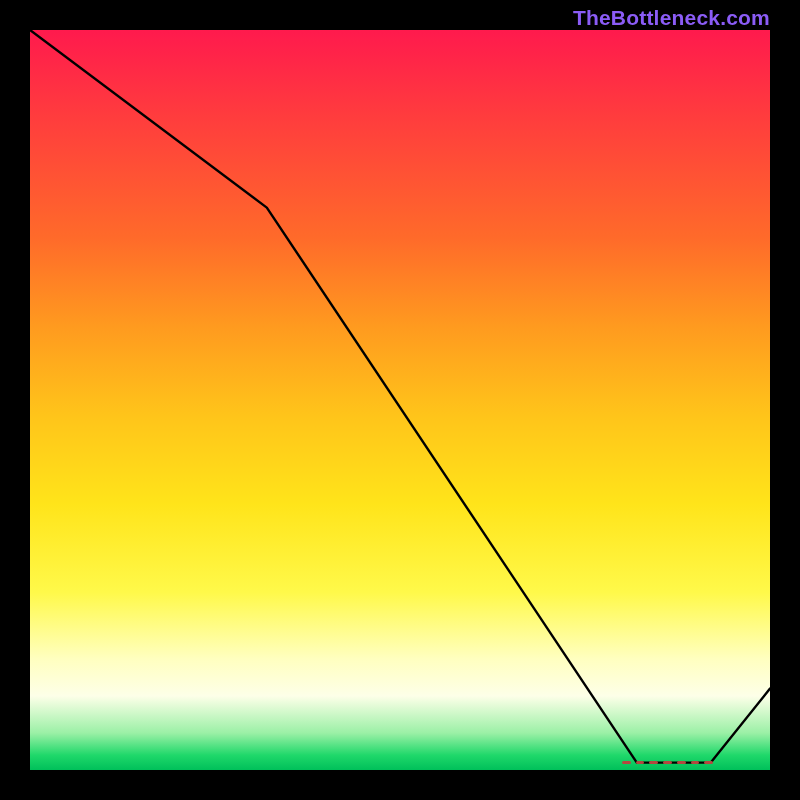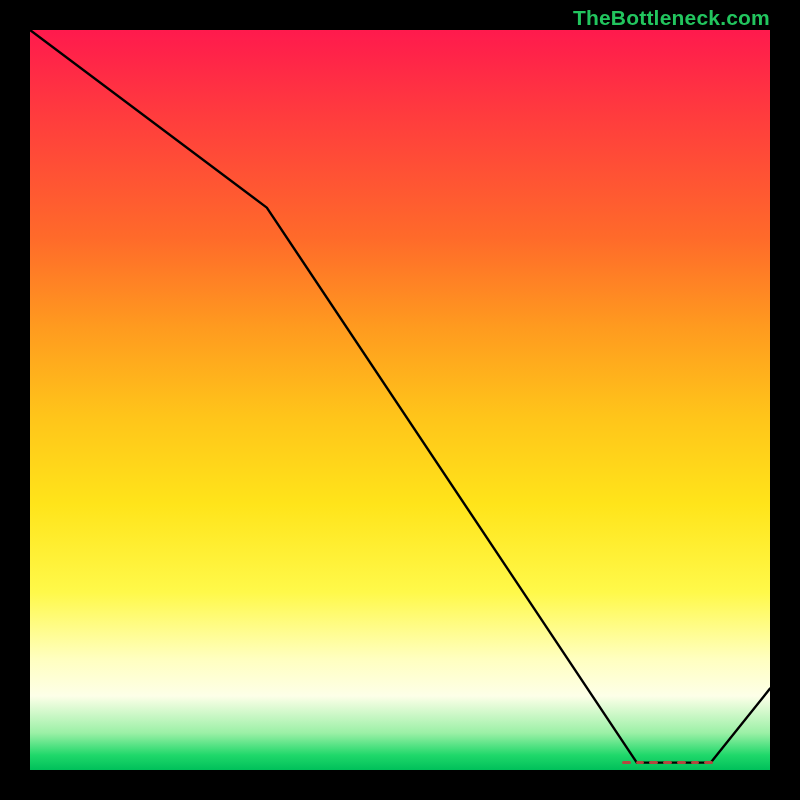--- a/index.html
+++ b/index.html
@@ -35,21 +35,21 @@
       #fdffe8 90%,
       #9bf0a6 95%,
       #1fd86a 98%,
       #00c05a 100%
     );
   }
   .attribution {
     position: absolute;
     top: 6px;
     right: 30px;
-    color: #22c55e;
+    color: #8b5cf6;
     font-size: 21px;
     font-weight: 600;
     letter-spacing: 0.2px;
     margin-left: 44px;
   }
   svg.curve {
     position: absolute;
     inset: 0;
   }
   .dash-row {

